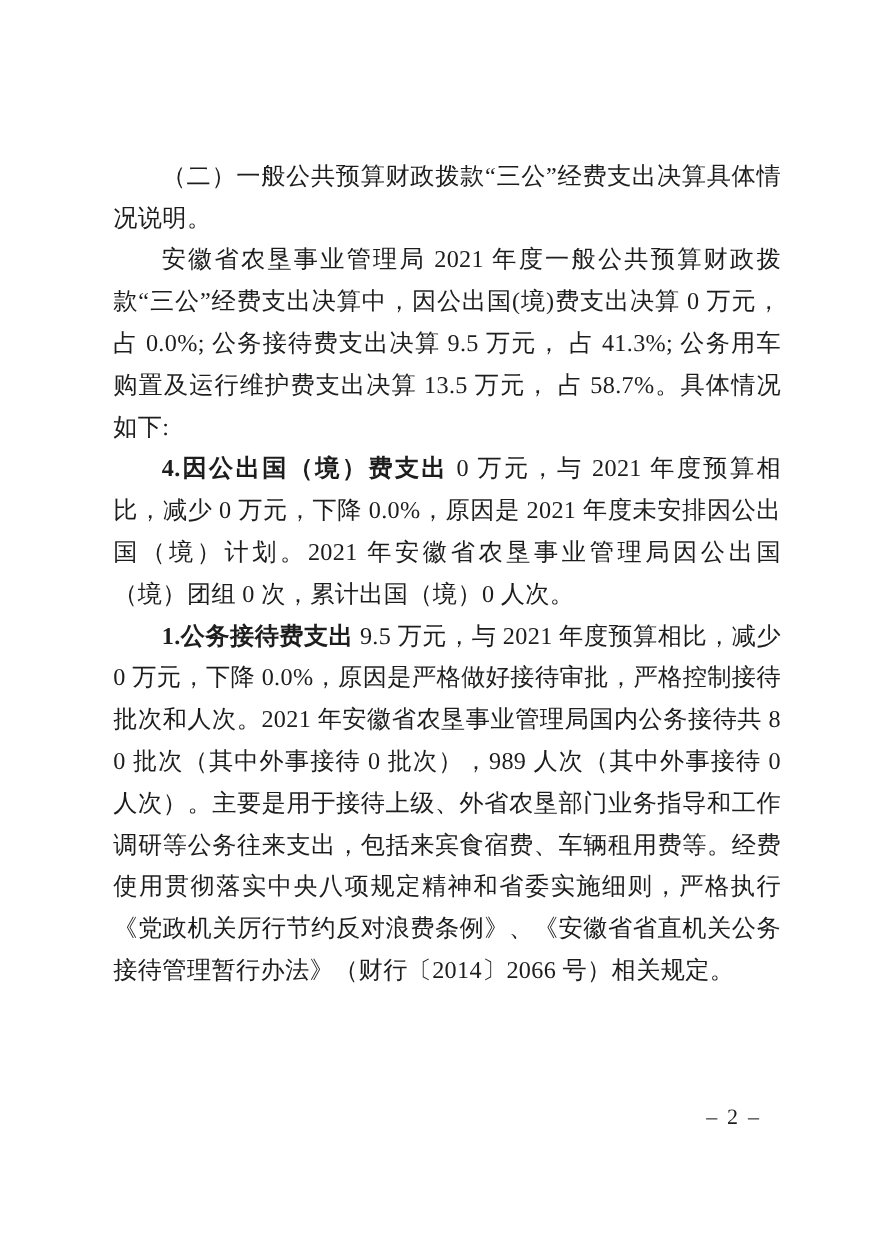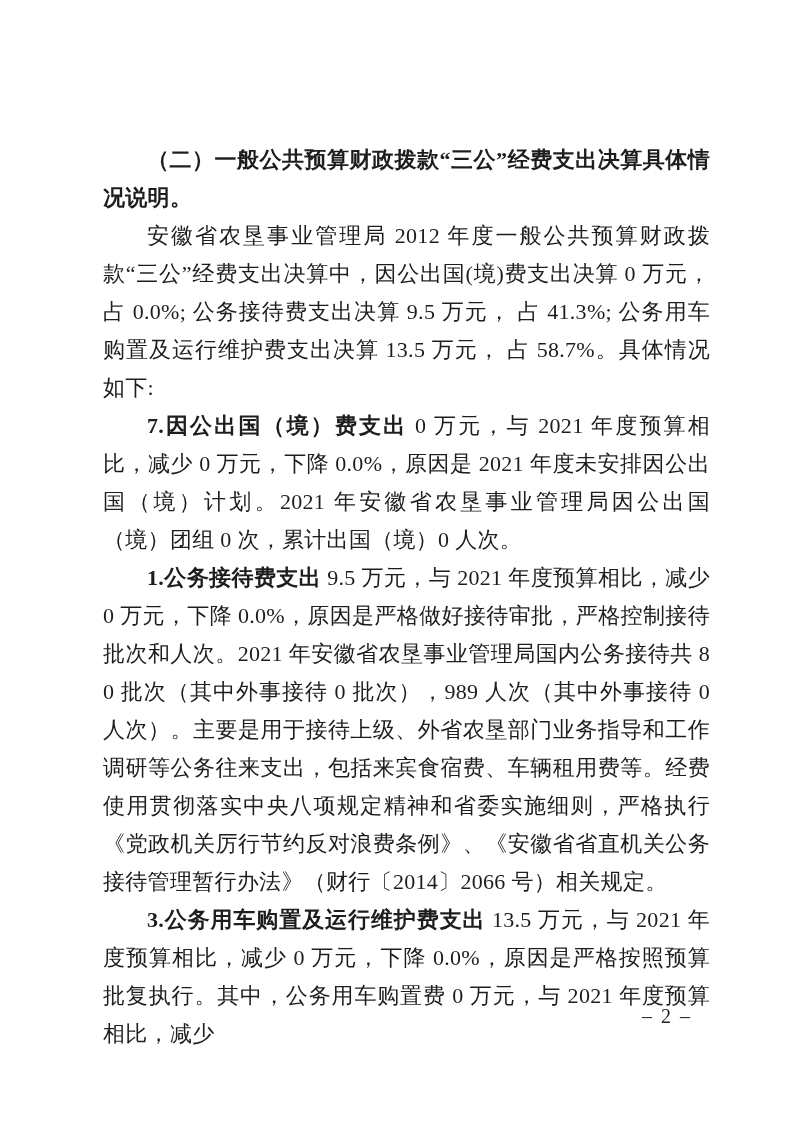--- a/index.html
+++ b/index.html
@@ -26,21 +26,21 @@
     text-align: justify;
     letter-spacing: 0.3px;
   }
   .content p {
     margin: 0;
     padding: 0;
     text-indent: 2em;
     word-break: break-all;
   }
   .heading {
-    font-weight: bold;
+    font-weight: normal;
   }
   .lead {
     font-weight: bold;
   }
   .page-number {
     position: absolute;
     top: 1001px;
     right: 102px;
     font-size: 20px;
     line-height: 30px;
@@ -48,23 +48,22 @@
     color: #1d1d1d;
   }
 </style>
 </head>
 <body>
 
 <div class="page">
   <div class="content">
     <p class="heading">（二）一般公共预算财政拨款“三公”经费支出决算具体情况说明。</p>
 
-    <p><span class="lead"></span><span>安徽省农垦事业管理局 2012 年度一般公共预算财政拨款“三公”经费支出决算中，因公出国(境)费支出决算 0 万元，占 0.0%; 公务接待费支出决算 9.5 万元， 占 41.3%;  公务用车购置及运行维护费支出决算 13.5 万元， 占 58.7%。具体情况如下:</span></p>
+    <p><span class="lead"></span><span>安徽省农垦事业管理局 2021 年度一般公共预算财政拨款“三公”经费支出决算中，因公出国(境)费支出决算 0 万元，占 0.0%; 公务接待费支出决算 9.5 万元， 占 41.3%;  公务用车购置及运行维护费支出决算 13.5 万元， 占 58.7%。具体情况如下:</span></p>
 
-    <p><span class="lead">7.因公出国（境）费支出</span><span> 0 万元，与 2021 年度预算相比，减少 0 万元，下降 0.0%，原因是 2021 年度未安排因公出国（境）计划。2021 年安徽省农垦事业管理局因公出国（境）团组 0 次，累计出国（境）0 人次。</span></p>
+    <p><span class="lead">4.因公出国（境）费支出</span><span> 0 万元，与 2021 年度预算相比，减少 0 万元，下降 0.0%，原因是 2021 年度未安排因公出国（境）计划。2021 年安徽省农垦事业管理局因公出国（境）团组 0 次，累计出国（境）0 人次。</span></p>
 
     <p><span class="lead">1.公务接待费支出</span><span> 9.5 万元，与 2021 年度预算相比，减少 0 万元，下降 0.0%，原因是严格做好接待审批，严格控制接待批次和人次。2021 年安徽省农垦事业管理局国内公务接待共 80 批次（其中外事接待 0 批次），989 人次（其中外事接待 0 人次）。主要是用于接待上级、外省农垦部门业务指导和工作调研等公务往来支出，包括来宾食宿费、车辆租用费等。经费使用贯彻落实中央八项规定精神和省委实施细则，严格执行《党政机关厉行节约反对浪费条例》、《安徽省省直机关公务接待管理暂行办法》（财行〔2014〕2066 号）相关规定。</span></p>
 
-    <p><span class="lead">3.公务用车购置及运行维护费支出</span><span> 13.5 万元，与 2021 年度预算相比，减少 0 万元，下降 0.0%，原因是严格按照预算批复执行。其中，公务用车购置费 0 万元，与 2021 年度预算相比，减少</span></p>
   </div>
 
   <div class="page-number">– 2 –</div>
 </div>
 
 </body></html>

